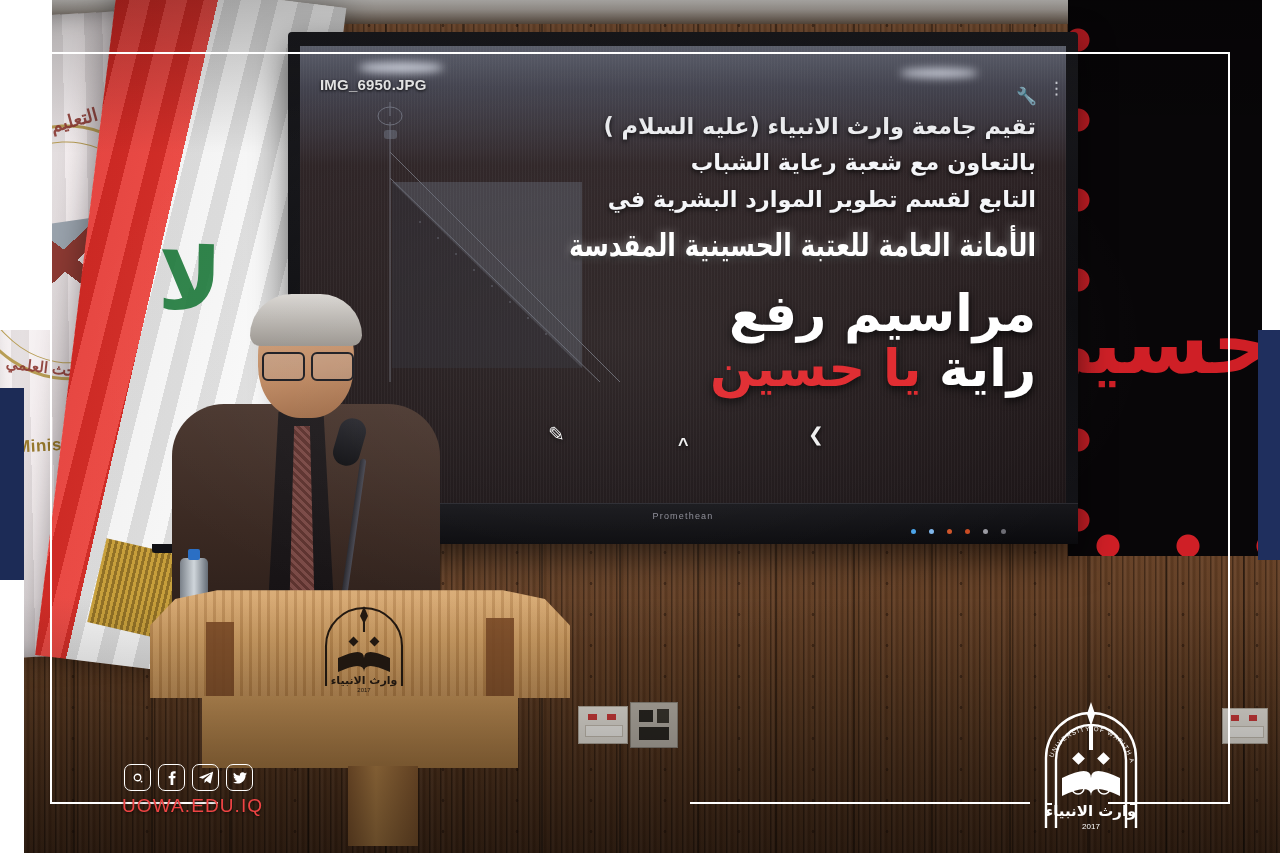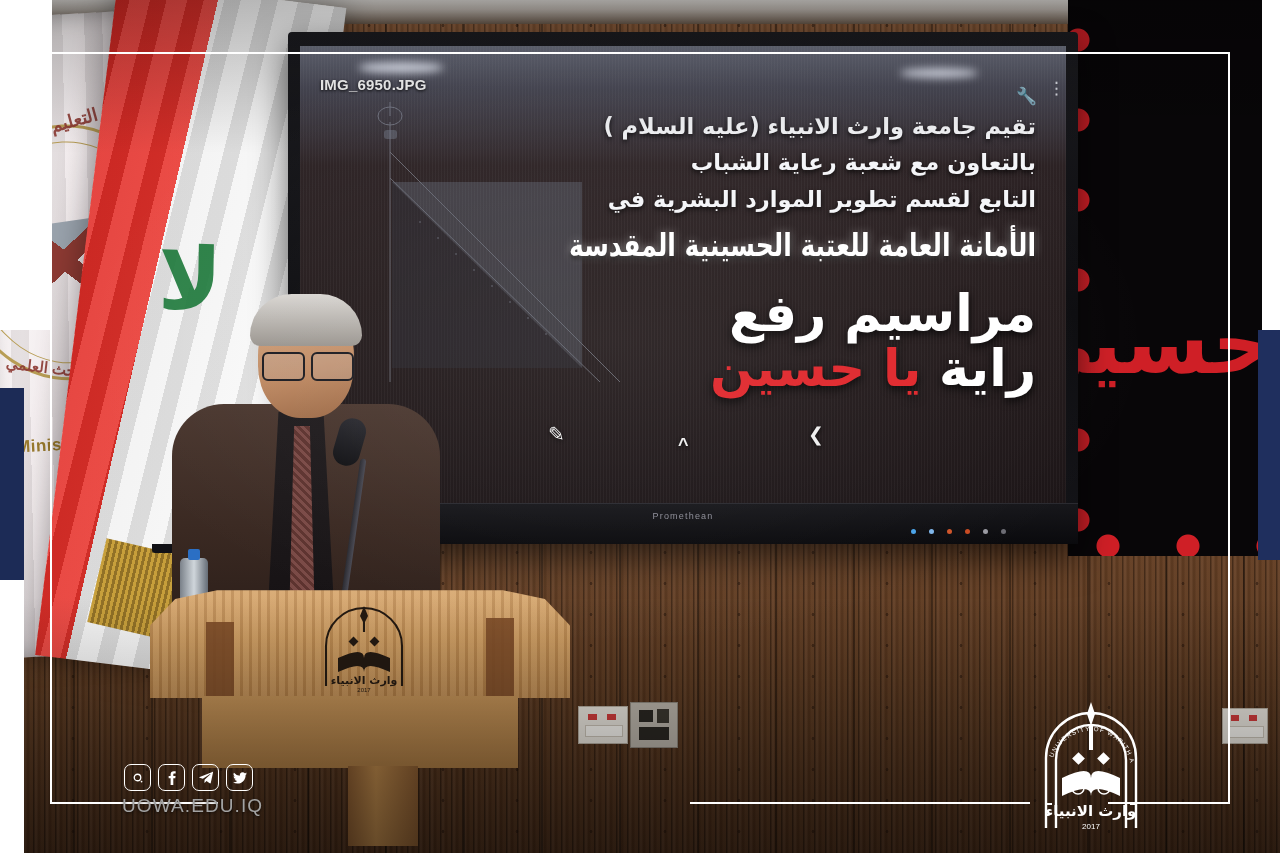--- a/index.html
+++ b/index.html
@@ -194,21 +194,21 @@
   .fr-t{position:absolute;left:0;top:0;width:100%;height:2px;background:#fff;}
   .fr-l{position:absolute;left:0;top:0;width:2px;height:100%;background:#fff;}
   .fr-r{position:absolute;right:0;top:0;width:2px;height:100%;background:#fff;}
   .fr-b1{position:absolute;left:0;bottom:0;width:168px;height:2px;background:#fff;}
   .fr-b2{position:absolute;left:640px;bottom:0;width:340px;height:2px;background:#fff;}
   .fr-b3{position:absolute;left:1058px;bottom:0;width:122px;height:2px;background:#fff;}
 
   .social{position:absolute;left:124px;top:764px;display:flex;gap:7px;}
   .soc{width:25px;height:25px;border:1.7px solid #fff;border-radius:7px;display:flex;
     align-items:center;justify-content:center;color:#fff;}
-  .site{position:absolute;left:122px;top:795px;color:#a3a3a3;font-size:19px;font-weight:400;
+  .site{position:absolute;left:122px;top:795px;color:#ef4444;font-size:19px;font-weight:400;
     letter-spacing:1.1px;text-shadow:0 1px 3px rgba(0,0,0,.6);}
   .logo-br{position:absolute;left:1032px;top:700px;width:118px;height:136px;}
 </style>
 </head>
 <body>
 
 <div id="stage">
 
   <div class="wall"></div>
   <div class="wall-seams"></div>

